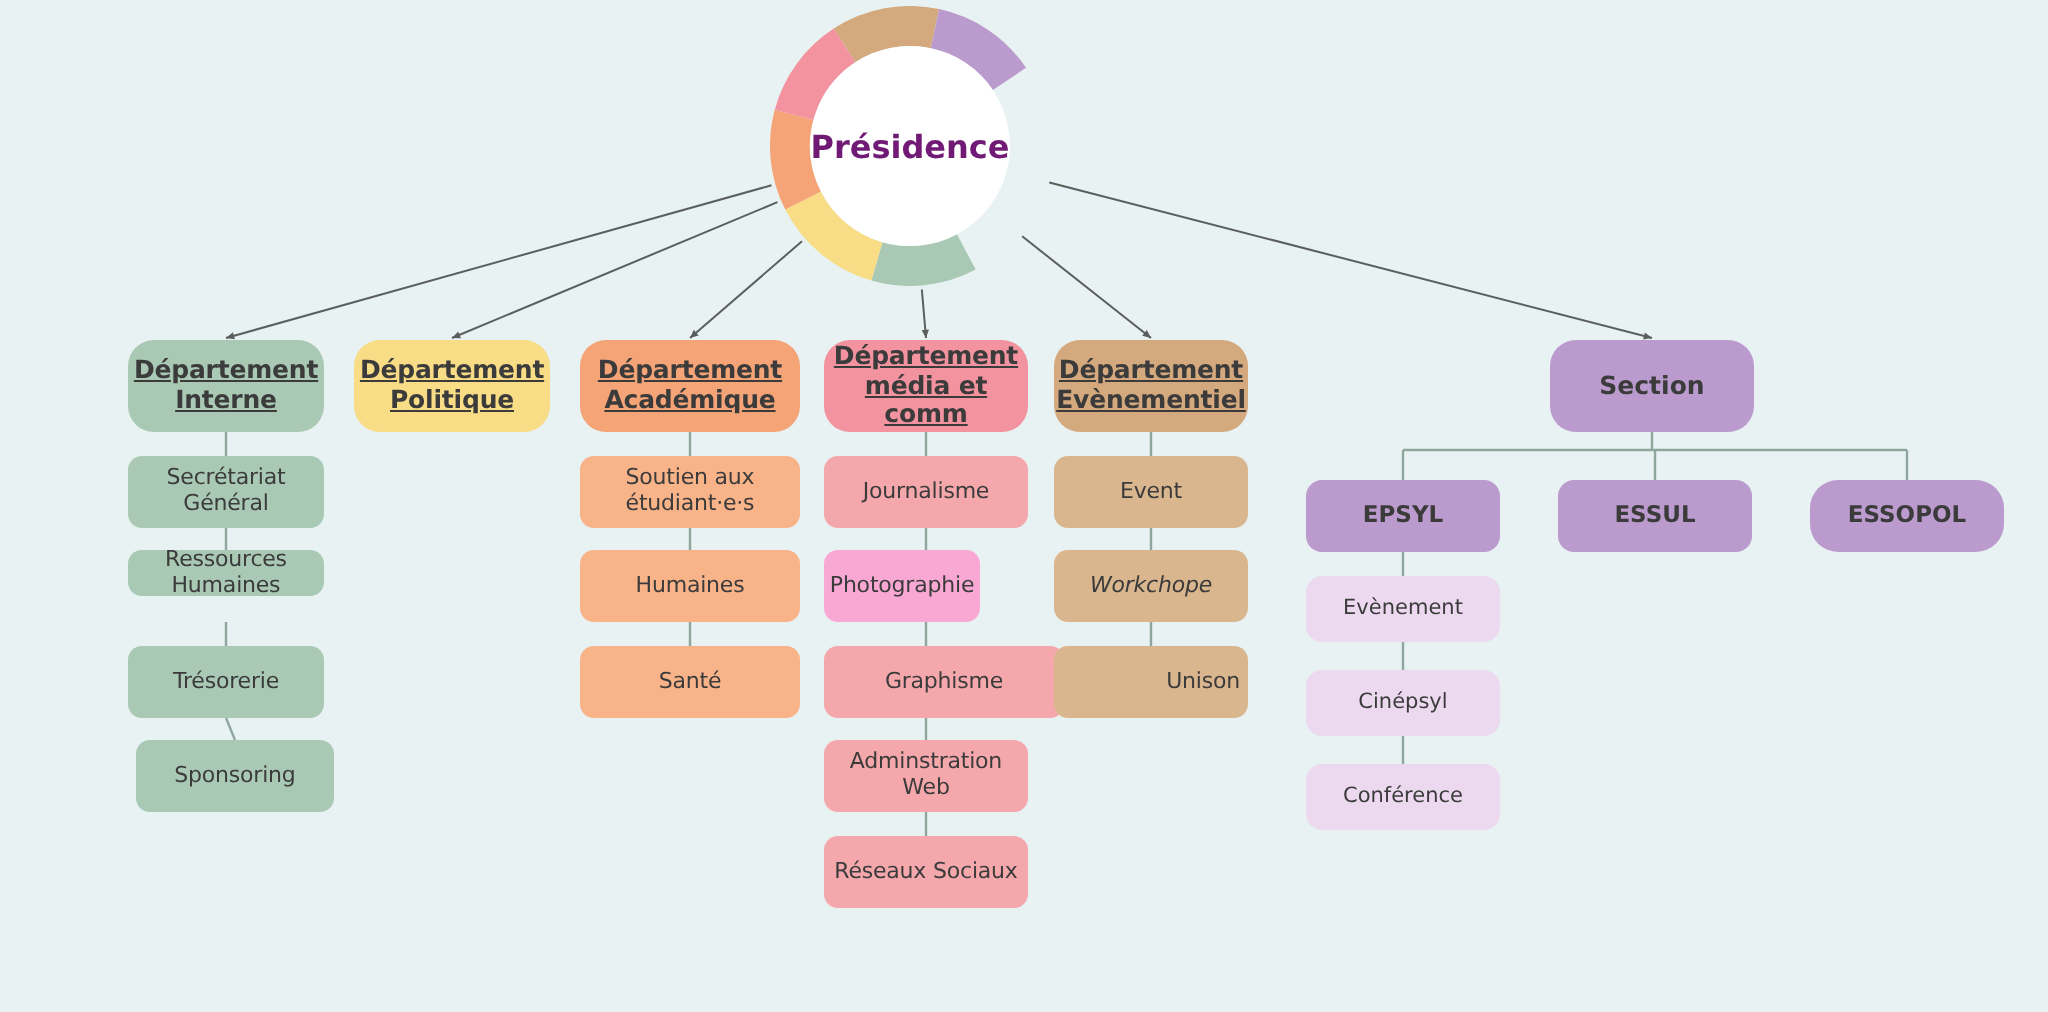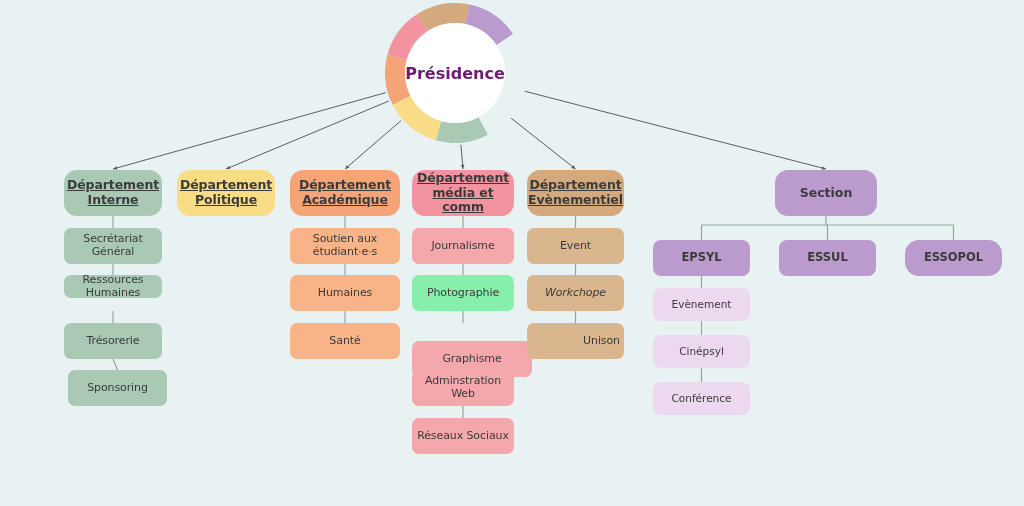--- a/index.html
+++ b/index.html
@@ -153,22 +153,22 @@
 Politique</span></div>
       <div class="node dept" style="left: 290px; top: 170px; width: 110px; height: 46px; background: rgb(244, 164, 118);"><span>Département
 Académique</span></div>
       <div class="node child" style="left: 290px; top: 228px; width: 110px; height: 36px; background: rgb(248, 179, 136);"><span>Soutien aux
 étudiant·e·s</span></div>
       <div class="node child" style="left: 290px; top: 275px; width: 110px; height: 36px; background: rgb(248, 179, 136);"><span>Humaines</span></div>
       <div class="node child" style="left: 290px; top: 323px; width: 110px; height: 36px; background: rgb(248, 179, 136);"><span>Santé</span></div>
       <div class="node dept" style="left: 412px; top: 170px; width: 102px; height: 46px; background: rgb(242, 147, 159);"><span>Département
 média et comm</span></div>
       <div class="node child" style="left: 412px; top: 228px; width: 102px; height: 36px; background: rgb(245, 168, 172);"><span>Journalisme</span></div>
-      <div class="node child" style="left: 412px; top: 275px; width: 102px; height: 36px; background: #86efac;"><span>Photographie</span></div>
-      <div class="node child" style="left: 412px; top: 341px; width: 120px; height: 36px; background: rgb(245, 168, 172);"><span>Graphisme</span></div>
+      <div class="node child" style="left: 412px; top: 275px; width: 78px; height: 36px; background: #f9a8d4;"><span>Photographie</span></div>
+      <div class="node child" style="left: 412px; top: 323px; width: 120px; height: 36px; background: rgb(245, 168, 172);"><span>Graphisme</span></div>
       <div class="node child" style="left: 412px; top: 370px; width: 102px; height: 36px; background: rgb(245, 168, 172);"><span>Adminstration Web</span></div>
       <div class="node child" style="left: 412px; top: 418px; width: 102px; height: 36px; background: rgb(245, 168, 172);"><span>Réseaux Sociaux</span></div>
       <div class="node dept" style="left: 527px; top: 170px; width: 97px; height: 46px; background: rgb(212, 169, 126);"><span>Département
 Evènementiel</span></div>
       <div class="node child" style="left: 527px; top: 228px; width: 97px; height: 36px; background: rgb(218, 182, 143);"><span>Event</span></div>
       <div class="node child" style="left: 527px; top: 275px; width: 97px; height: 36px; background: rgb(218, 182, 143); font-style: italic;"><span>Workchope</span></div>
       <div class="node child" style="left: 527px; top: 323px; width: 97px; height: 36px; background: rgb(218, 182, 143); justify-content: flex-end;"><span>Unison</span></div>
       <div class="node sect" style="left: 775px; top: 170px; width: 102px; height: 46px; background: rgb(187, 155, 205);"><span>Section</span></div>
       <div class="node sectsub" style="left: 653px; top: 240px; width: 97px; height: 36px; background: rgb(187, 155, 205);"><span>EPSYL</span></div>
       <div class="node sectleaf" style="left: 653px; top: 288px; width: 97px; height: 33px; background: rgb(236, 217, 239);"><span>Evènement</span></div>

